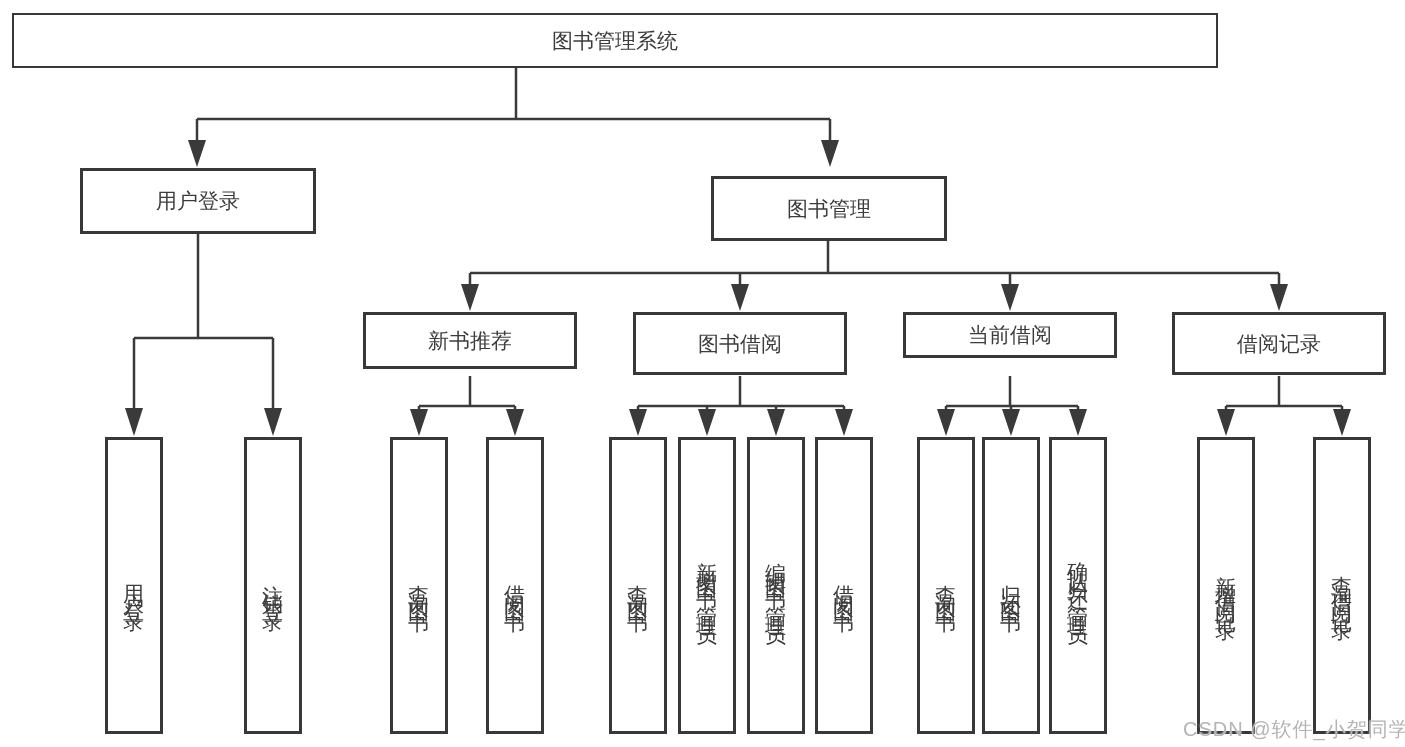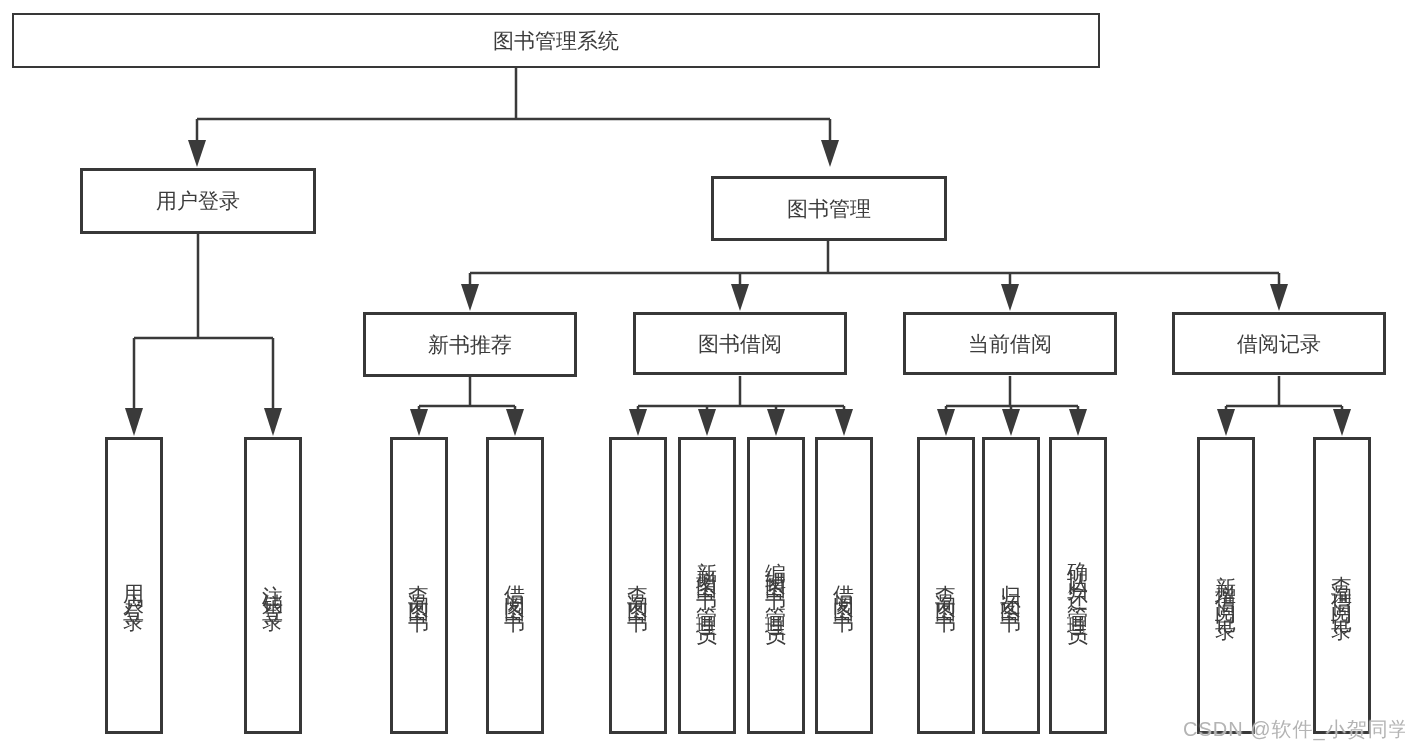--- a/index.html
+++ b/index.html
@@ -86,38 +86,38 @@
       <polygon points="767,409 785,409 776,436"></polygon>
       <polygon points="835,409 853,409 844,436"></polygon>
       <polygon points="937,409 955,409 946,436"></polygon>
       <polygon points="1002,409 1020,409 1011,436"></polygon>
       <polygon points="1069,409 1087,409 1078,436"></polygon>
       <polygon points="1217,409 1235,409 1226,436"></polygon>
       <polygon points="1333,409 1351,409 1342,436"></polygon>
     </g>
   </svg>
 
-  <div class="node root-box" style="left:12px;top:13px;width:1088px;height:55px;">
+  <div class="node root-box" style="left:12px;top:13px;width:1206px;height:55px;">
     <span class="lbl">图书管理系统</span>
   </div>
 
   <div class="node" style="left:80px;top:168px;width:236px;height:66px;">
     <span class="lbl">用户登录</span>
   </div>
   <div class="node" style="left:711px;top:168px;width:236px;height:65px;margin-top:8px;">
     <span class="lbl">图书管理</span>
   </div>
 
-  <div class="node" style="left:363px;top:312px;width:214px;height:65px;justify-content:center;">
+  <div class="node" style="left:363px;top:312px;width:214px;height:57px;justify-content:center;">
     <span class="lbl">新书推荐</span>
   </div>
   <div class="node" style="left:633px;top:312px;width:214px;height:63px;">
     <span class="lbl">图书借阅</span>
   </div>
-  <div class="node" style="left:903px;top:312px;width:214px;height:63px;">
+  <div class="node" style="left:903px;top:312px;width:214px;height:46px;">
     <span class="lbl">当前借阅</span>
   </div>
   <div class="node" style="left:1172px;top:312px;width:214px;height:63px;">
     <span class="lbl">借阅记录</span>
   </div>
 
   <div class="node leaf" style="left:105px;top:437px;width:58px;height:297px;">
     <span class="lbl">用户登录</span>
   </div>
   <div class="node leaf" style="left:244px;top:437px;width:58px;height:297px;">

